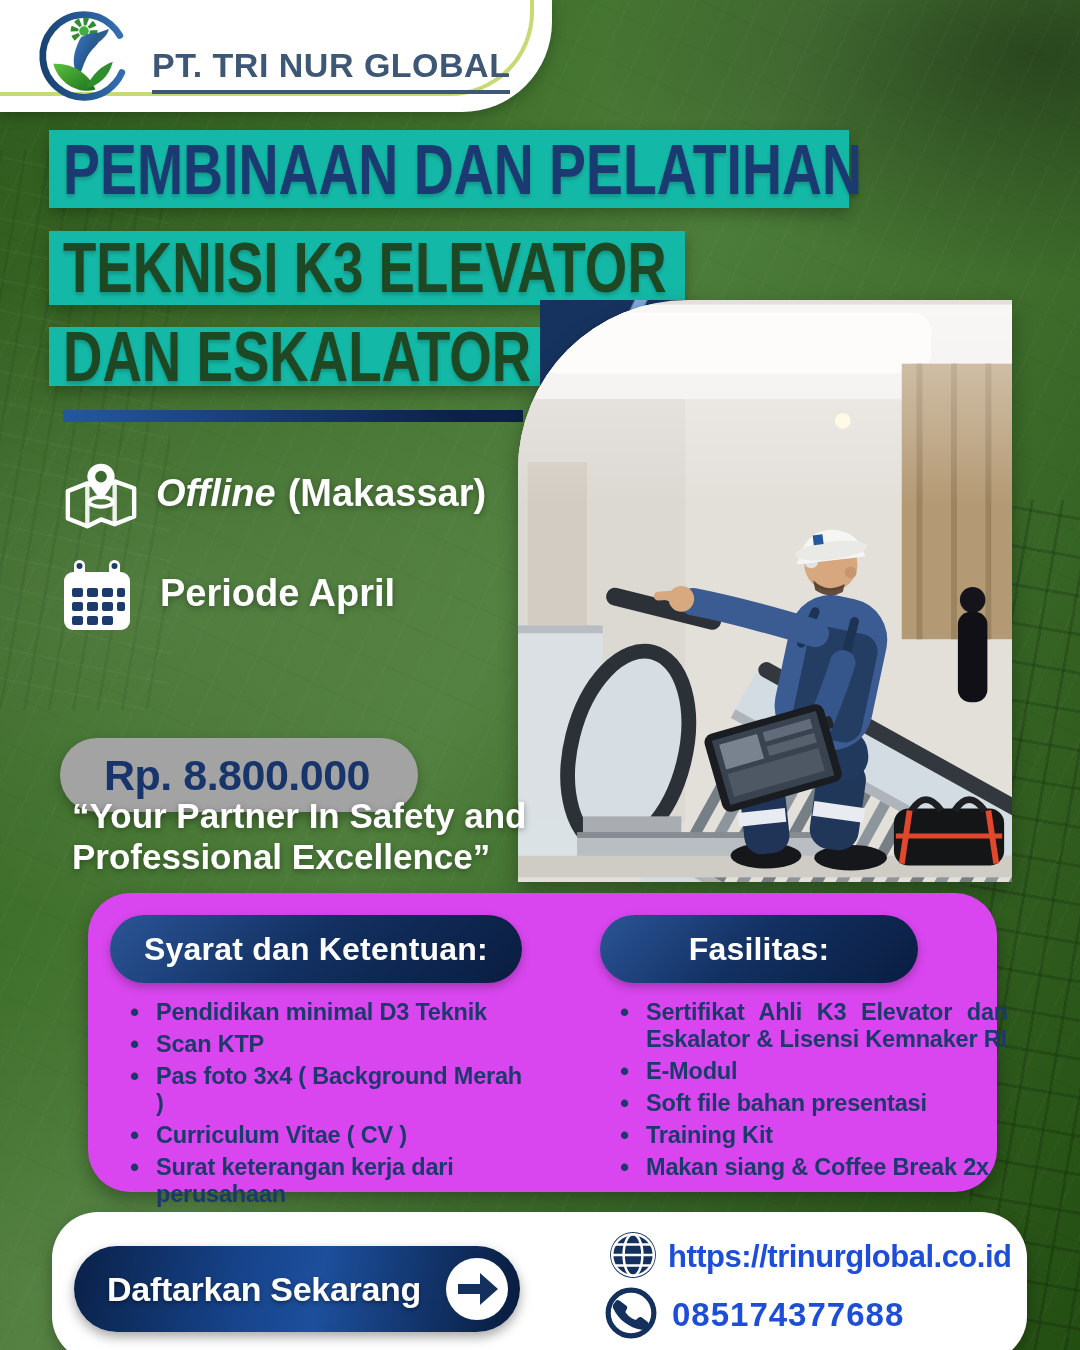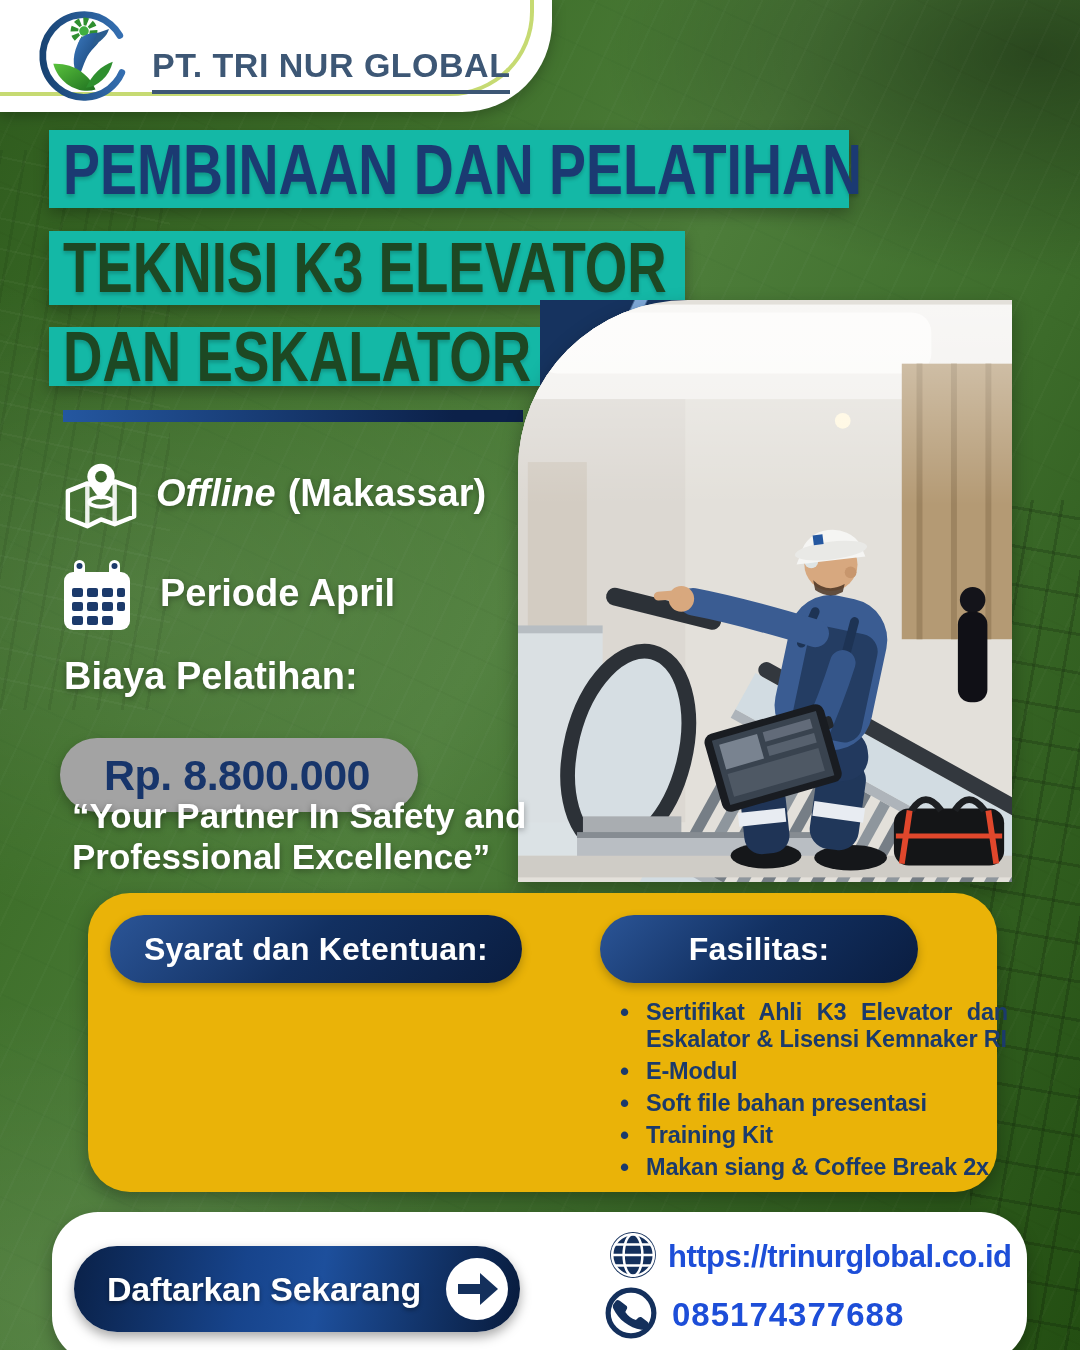--- a/index.html
+++ b/index.html
@@ -99,21 +99,21 @@
   .price-pill {
     position:absolute; left:60px; top:710px; width:358px; height:74px;
     background:#a3a3a3; border-radius:38px; display:flex; align-items:center;
     padding-left:44px; box-shadow:0 5px 12px rgba(0,0,0,.25);margin-top:28px;
   }
   .price-pill span { font-size:43px; font-weight:800; color:#17356b; letter-spacing:-0.5px; }
   .quote { left:72px; top:795px; font-size:35px; line-height:1.18; white-space:normal; width:460px; }
   
   .card {
     position:absolute; left:88px; top:893px; width:909px; height:299px;
-    background:#eab308; border-radius:42px; box-shadow:0 8px 18px rgba(0,0,0,.3);
+    background:#d946ef; border-radius:42px; box-shadow:0 8px 18px rgba(0,0,0,.3);
   }
   .pill-head {
     position:absolute; top:22px; height:68px; border-radius:36px;
     background:linear-gradient(135deg, #2b5597 0%, #123061 48%, #0a1d40 100%);
     display:flex; align-items:center; justify-content:center;
     color:#fff; font-size:32px; font-weight:bold; letter-spacing:0.2px;
     box-shadow:0 4px 10px rgba(0,0,0,.25);
   }
   .pill-left  { left:22px;  width:412px; }
   .pill-right { left:512px; width:318px; }
@@ -354,33 +354,40 @@
           <rect x="40" y="42" width="11" height="9" rx="2"></rect>
           <rect x="55" y="42" width="8" height="9" rx="2"></rect>
         <rect x="10" y="56" width="11" height="9" rx="2"></rect>
           <rect x="25" y="56" width="11" height="9" rx="2"></rect>
           <rect x="40" y="56" width="11" height="9" rx="2"></rect>
       </g>
     </svg>
   </div>
   <div class="info-text" style="left:160px; top:572px;">Periode April</div>
 
-  <div class="info-text price-label">Biaya Pelatihan:</div>
   <div class="price-pill">
     <span>Rp. 8.800.000</span>
   </div>
 
   <div class="info-text quote">
     <div>“Your Partner In Safety and</div>
     <div>Professional Excellence”</div>
   </div>
 
   <div class="card">
     <div class="pill-head pill-left">Syarat dan Ketentuan:</div>
     <div class="pill-head pill-right">Fasilitas:</div>
+    <ul class="blist blist-left">
+      <li>Pendidikan minimal D3 Teknik</li>
+      <li>Scan KTP</li>
+      <li>Pas foto 3x4 ( Background Merah )</li>
+      <li>Curriculum Vitae ( CV )</li>
+      <li>Surat keterangan kerja dari perusahaan</li>
+      <li>Scan surat keterangan sehat</li>
+    </ul>
     <ul class="blist blist-right">
       <li class="justify">Sertifikat Ahli K3 Elevator dan Eskalator &amp; Lisensi Kemnaker RI</li>
       <li>E-Modul</li>
       <li>Soft file bahan presentasi</li>
       <li>Training Kit</li>
       <li>Makan siang &amp; Coffee Break 2x</li>
     </ul>
   </div>
 
   <div class="bottom-bar">

